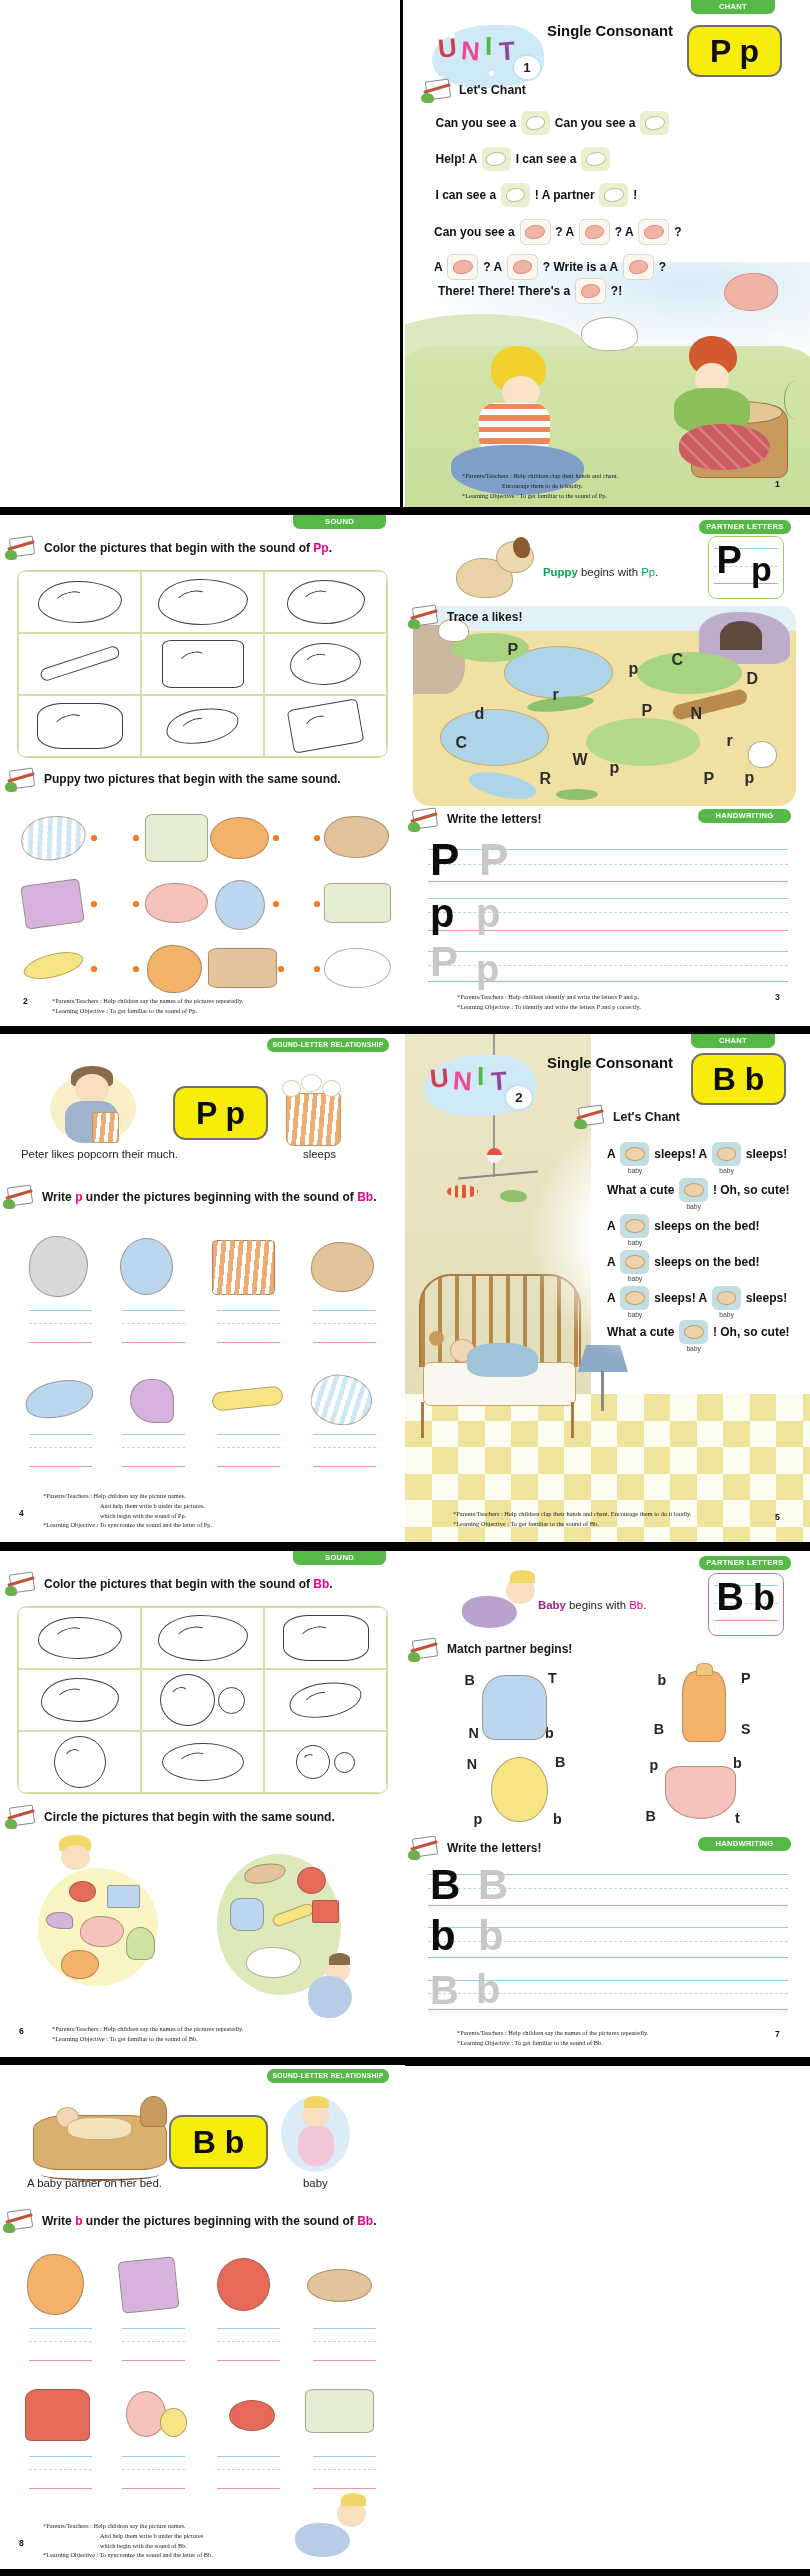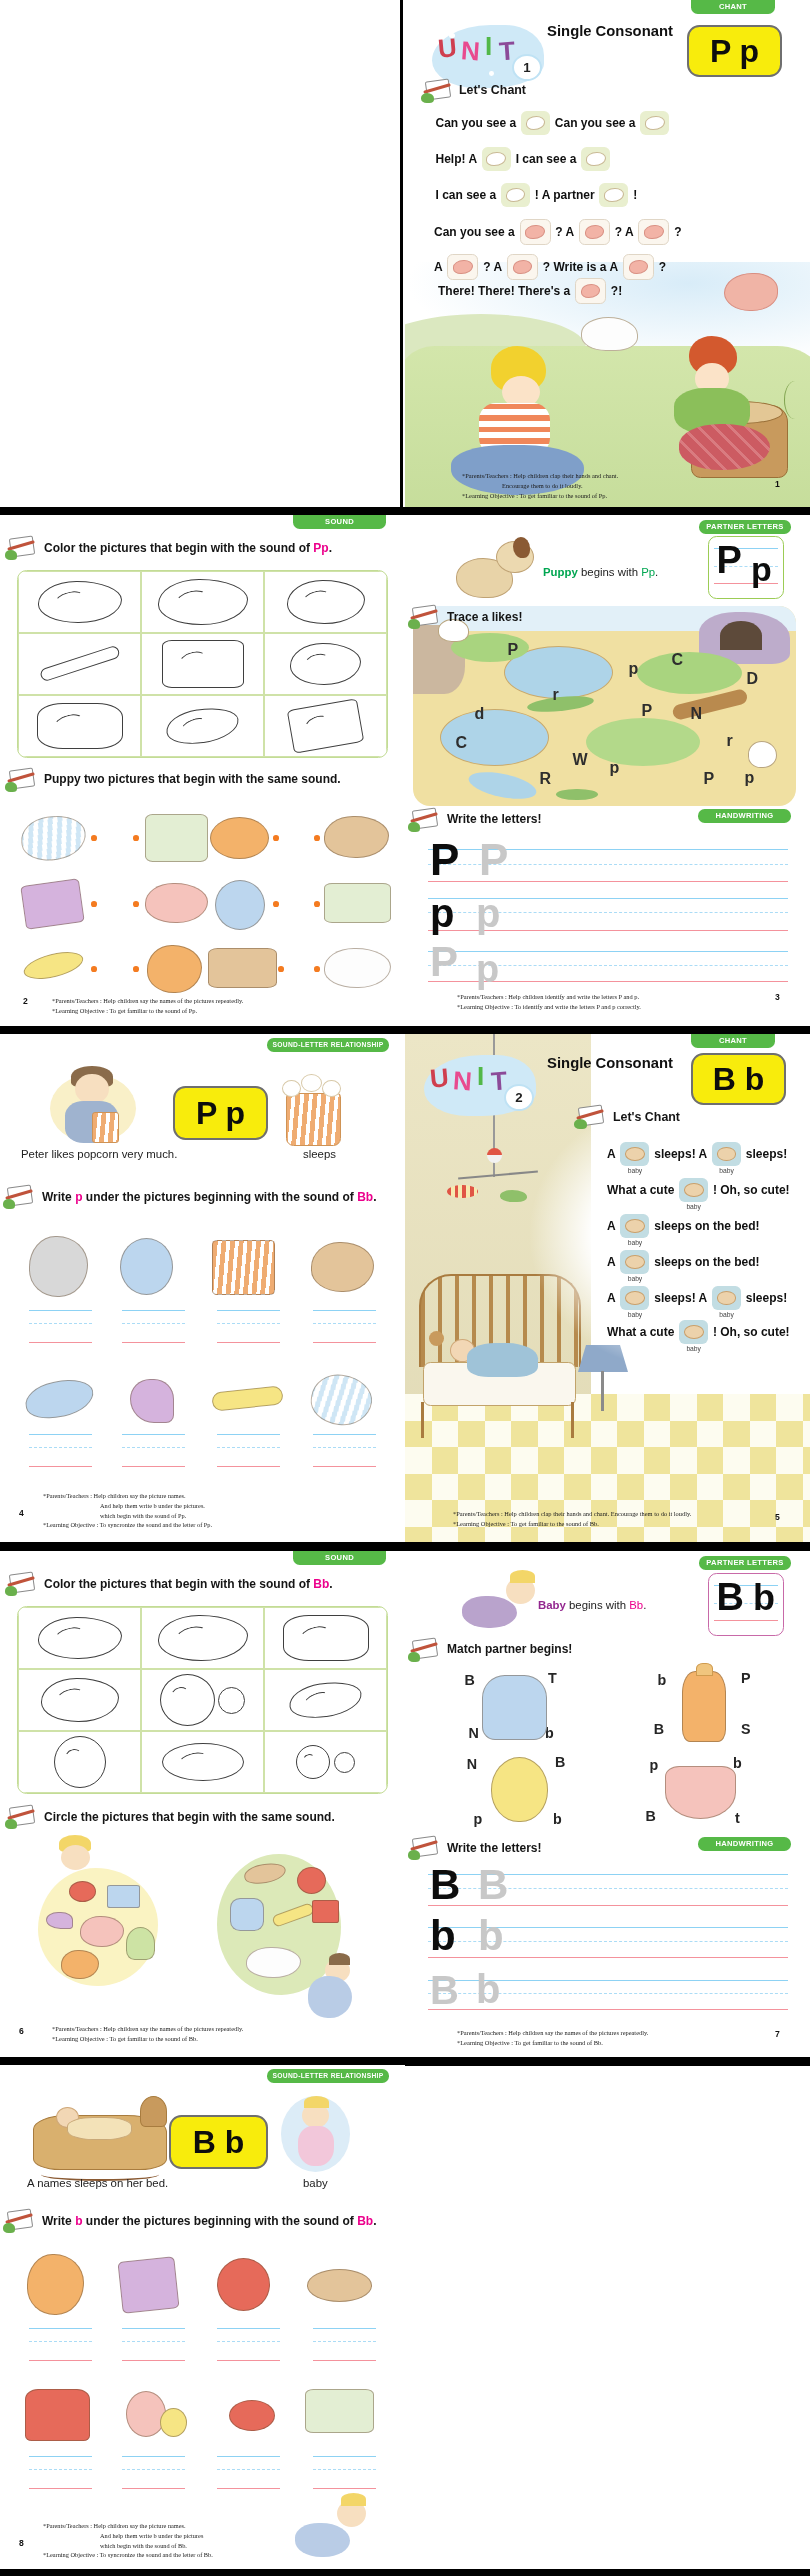--- a/index.html
+++ b/index.html
@@ -385,21 +385,21 @@
     </div>
     <div class="yellowbox" style="left:173px;top:52px;width:91px;height:50px;font-size:32px">
         <span>P p</span>
       </div>
     <div class="abs" style="left:278px;top:40px;width:69px;height:72px">
       <i class="abs striped-orange" style="left:7.6px;top:19px;width:53px;height:51px;border:1.1px solid #cf9355;border-radius:3.8px 3.8px 7.6px 7.6px"></i>
       <i class="abs" style="left:3.8px;top:5.7px;width:17px;height:15.2px;background:#fff;border:1px solid #d8c9a8;border-radius:50%"></i>
       <i class="abs" style="left:23px;top:0;width:19px;height:16px;background:#fff;border:1px solid #d8c9a8;border-radius:50%"></i>
       <i class="abs" style="left:44px;top:5.7px;width:17px;height:15.2px;background:#fff;border:1px solid #d8c9a8;border-radius:50%"></i>
     </div>
-    <div class="sent" style="left:21px;top:114px">Peter likes popcorn very much.</div>
+    <div class="sent" style="left:21px;top:114px">Peter likes popcorn their much.</div>
     <div class="sent" style="left:303px;top:114px">sleeps</div>
 
     <span class="hicon" style="left:7.6px;top:152px">
         <i class="paper"></i>
         <i class="pencil"></i>
         <i class="croc"></i>
       </span>
     <div class="h1" style="left:42px;top:156px"><span>Write </span><span class="pink">p</span><span> under the pictures beginning with the sound of </span><span class="pink">Bb</span><span>.</span></div>
 
     <span class="wc cl-gray" style="position:absolute;left:29px;top:202px;width:57px;height:59px" title="panda"></span>
@@ -715,21 +715,21 @@
     </div>
     <div class="yellowbox" style="left:169px;top:50px;width:95px;height:50px;font-size:32px">
         <span>B b</span>
       </div>
     <div class="abs" style="left:281px;top:30.5px;width:69px;height:80px">
       <i class="abs" style="left:0;top:0;width:69px;height:76px;background:#dcecf7;border-radius:50%"></i>
       <i class="abs" style="left:21px;top:7.6px;width:27px;height:25px;background:#f7dfc0;border-radius:50%"></i>
       <i class="abs" style="left:23px;top:0;width:25px;height:12.4px;background:#f3d668;border-radius:50% 50% 0 0"></i>
       <i class="abs" style="left:17px;top:30.5px;width:36px;height:40px;background:#f2c7da;border-radius:40% 40% 45% 45%"></i>
     </div>
-    <div class="sent" style="left:27px;top:112px">A names sleeps on her bed.</div>
+    <div class="sent" style="left:27px;top:112px">A baby partner on her bed.</div>
     <div class="sent" style="left:303px;top:112px">baby</div>
 
     <span class="hicon" style="left:7.6px;top:145px">
         <i class="paper"></i>
         <i class="pencil"></i>
         <i class="croc"></i>
       </span>
     <div class="h1" style="left:42px;top:149px"><span>Write </span><span class="pink">b</span><span> under the pictures beginning with the sound of </span><span class="pink">Bb</span><span>.</span></div>
 
     <span class="wc cl-orange" style="position:absolute;left:27px;top:189px;width:55px;height:59px" title="cat"></span>

